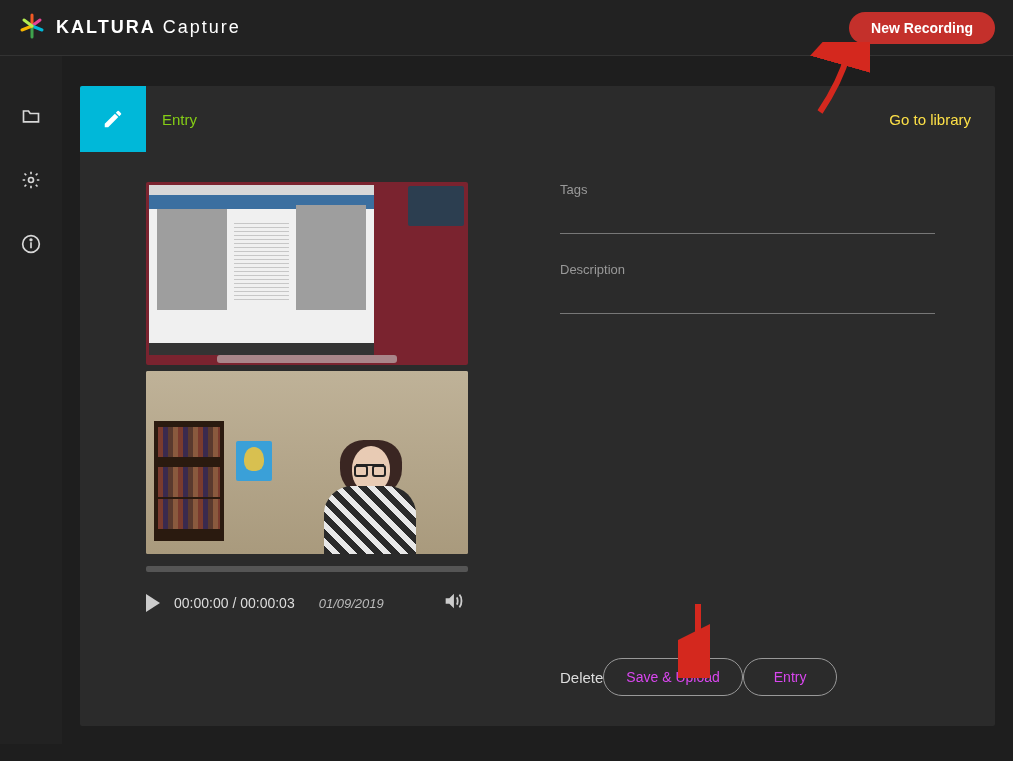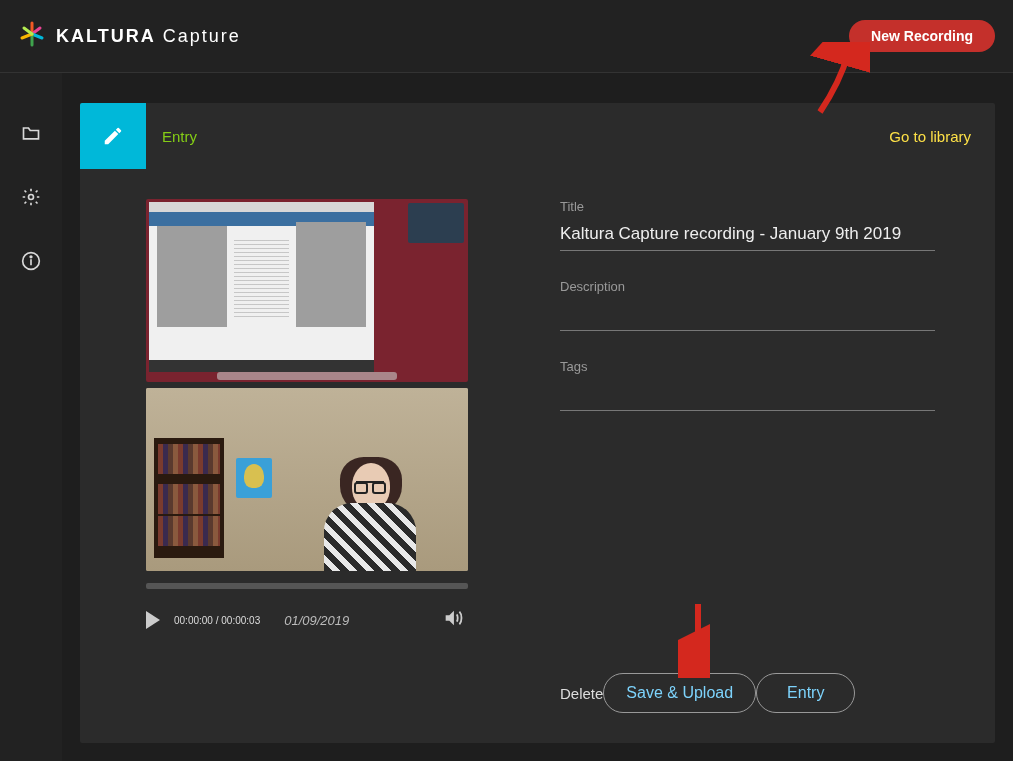--- a/index.html
+++ b/index.html
@@ -7,21 +7,21 @@
     width: 1013px;
     height: 761px;
     background: #1e1e1e;
     font-family: -apple-system, "Segoe UI", Helvetica, Arial, sans-serif;
     color: #ccc;
     overflow: hidden;
     position: relative;
   }
   
   .header {
-    height: 73px;
+    height: 56px;
     background: #222;
     display: flex;
     align-items: center;
     padding: 0 18px;
     border-bottom: 1px solid #333;
     position: relative;
   }
   .brand { display: flex; align-items: center; gap: 10px; }
   .brand-text { color: #fff; font-weight: 400; letter-spacing: 2px; font-size: 18px; }
   .brand-text b { font-weight: 700; }
@@ -257,21 +257,21 @@
     gap: 14px;
     width: 322px;
     color: #ddd;
   }
   .play-tri {
     width:0;height:0;
     border-left:14px solid #ccc;
     border-top:9px solid transparent;
     border-bottom:9px solid transparent;
   }
-  .timecode { font-size: 10px; color:#ddd; }
+  .timecode { font-size: 14px; color:#ddd; }
   .rec-date { font-size: 13px; color:#bbb; font-style: italic; margin-left:10px;}
   .vol { margin-left:auto; margin-right:4px; color:#ccc; }
 
   
   .form-col {
     flex: 1;
     padding-left: 54px;
     padding-right: 20px;
     display: flex;
     flex-direction: column;
@@ -297,25 +297,25 @@
   }
   .delete-btn {
     background: none;
     border: none;
     color: #ddd;
     font-size: 15px;
     cursor: pointer;
   }
   .pill {
     background: none;
-    color: #7dd3fc;
+    color: #d946ef;
     border: 1px solid #999;
     border-radius: 22px;
     padding: 10px 22px;
-    font-size: 16px;
+    font-size: 14px;
     cursor: pointer;
   }
   .pill.save { padding: 10px 30px; }
 
   
   .arrow {
     position: absolute;
     pointer-events: none;
   }
 </style>
@@ -422,29 +422,25 @@
                 <path d="M4 9v6h4l5 5V4L8 9H4z" fill="currentColor" stroke="none"></path>
                 <path d="M16 8c1.5 1.5 1.5 6.5 0 8"></path>
                 <path d="M19 5c3 3 3 11 0 14"></path>
               </svg>
             </span>
           </div>
         </div>
 
         <div class="form-col">
           <div class="field">
-            <div class="field-label">Title</div>
-            <input class="field-input" value="Kaltura Capture recording - January 9th 2019" style="">
+            <div class="field-label">Tags</div>
+            <input class="field-input" value="" style="">
           </div>
           <div class="field">
             <div class="field-label">Description</div>
-            <input class="field-input" value="" style="">
-          </div>
-          <div class="field">
-            <div class="field-label">Tags</div>
             <input class="field-input" value="" style="">
           </div>
 
           <div class="actions">
             <button class="delete-btn">Delete</button>
             <button class="pill">Save &amp; Upload</button>
             <button class="pill save">Entry</button>
           </div>
         </div>
       </div>

